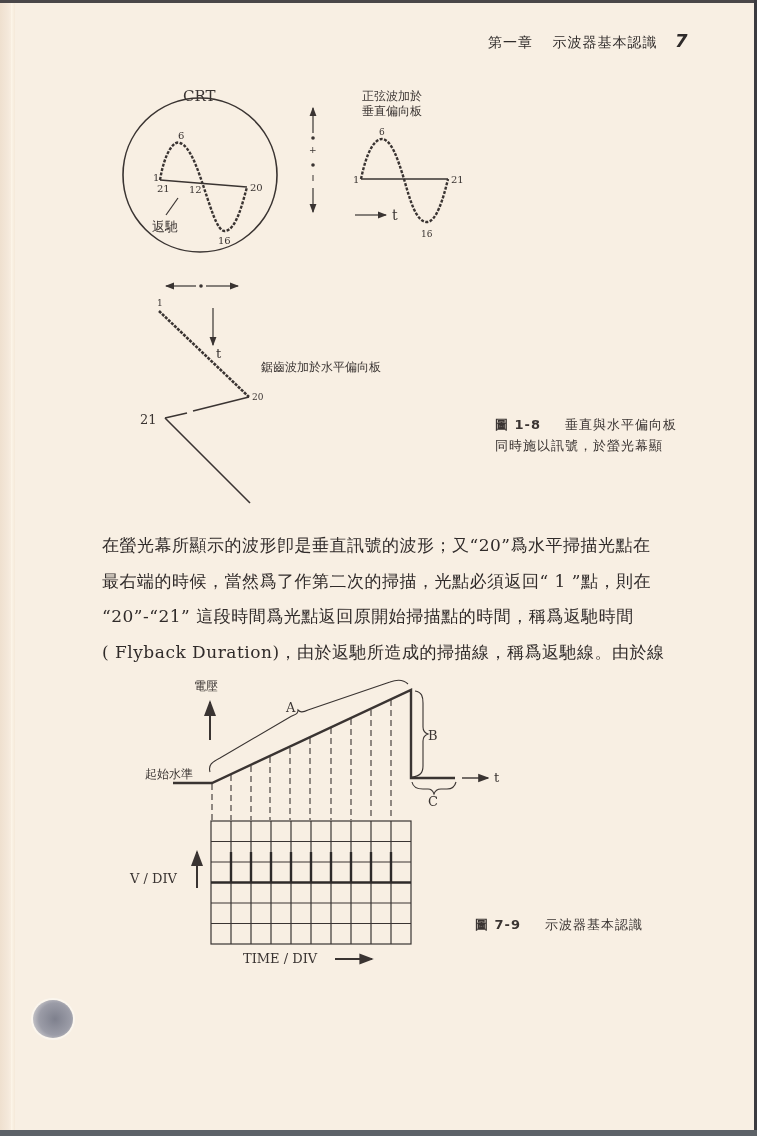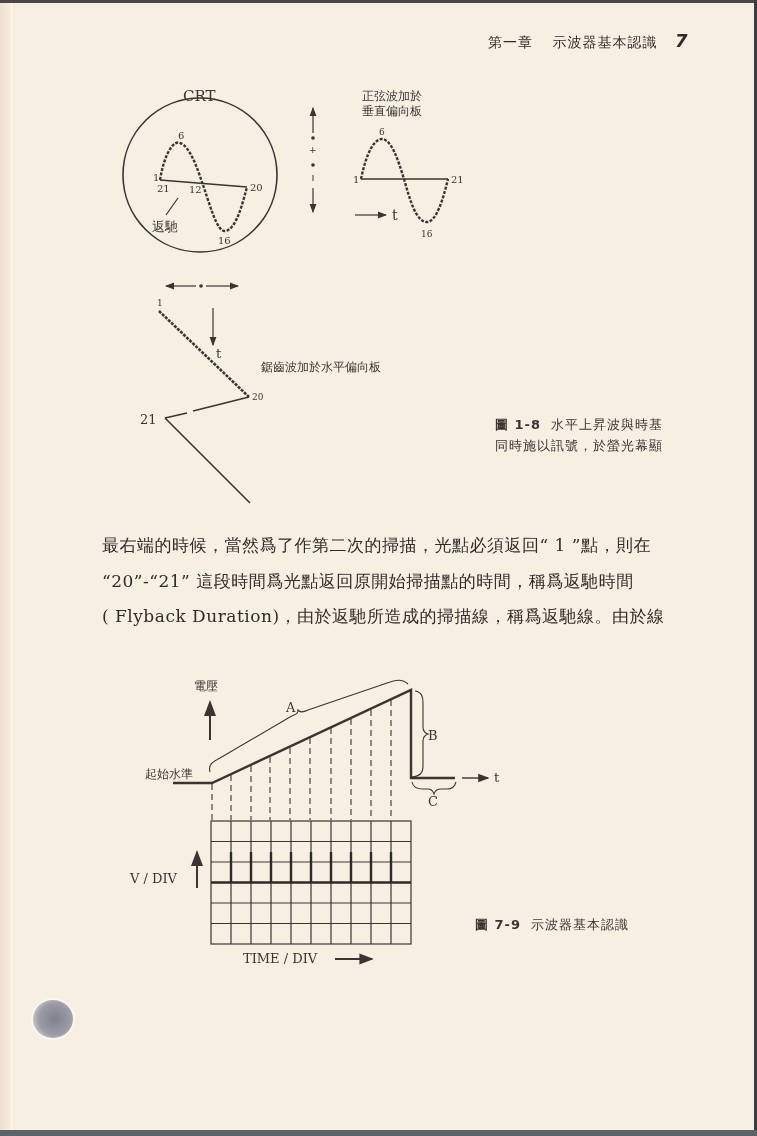--- a/index.html
+++ b/index.html
@@ -34,21 +34,21 @@
     .header {
       position: absolute; top: 30px; left: 488px; font-size: 14px; letter-spacing: 1px; color: #2f2b2a;
     }
     .header .chapter { margin-right: 14px; margin-top: 38px; }
     .header .pageno { font-family: "DejaVu Sans", sans-serif; font-weight: bold; font-style: italic; font-size: 18px; margin-left: 12px; }
     svg.fig { position: absolute; left: 0; top: 0; }
     .fig-text { font-family: "DejaVu Serif", "Liberation Serif", serif; fill: #3a3432; }
     .caption {
       position: absolute; font-size: 13px; line-height: 21px; color: #3a3432; letter-spacing: 1px;
     }
-    .caption .fig-no { font-family: "DejaVu Sans", sans-serif; font-weight: bold; margin-right: 10px; }
+    .caption .fig-no { font-family: "DejaVu Sans", sans-serif; font-weight: bold; margin-right: 24px; }
     .body-text {
       position: absolute; left: 102px; top: 528px; width: 600px;
       font-size: 17px; line-height: 35.5px; color: #302b2a; letter-spacing: 0.5px;
     }
     .body-text p { margin: 0; white-space: nowrap; }
   </style>
 </head>
 <body>
 
 <div class="spine"></div>
@@ -189,25 +189,26 @@
       <line x1="391" y1="852" x2="391" y2="882" stroke-width="2.4"></line>
     </g>
     <text class="fig-text" x="130" y="883" font-size="13">V / DIV</text>
     <line x1="197" y1="888" x2="197" y2="852" stroke="#3a3432" stroke-width="2" marker-end="url(#arr)"></line>
     <text class="fig-text" x="243" y="963" font-size="13">TIME / DIV</text>
     <line x1="335" y1="959" x2="372" y2="959" stroke="#3a3432" stroke-width="1.8" marker-end="url(#arr)"></line>
   </g>
 </svg>
 
 <div class="caption" style="left:495px; top:414px;">
-  <div><span class="fig-no">圖 1-8</span><span>水平上昇波與時基</span></div>
+  <div><span class="fig-no">圖 1-8</span><span>垂直與水平偏向板</span></div>
   <div>同時施以訊號，於螢光幕顯</div>
 </div>
 
 <div class="body-text">
+  <p>在螢光幕所顯示的波形卽是垂直訊號的波形；又“20”爲水平掃描光點在</p>
   <p>最右端的時候，當然爲了作第二次的掃描，光點必須返回“ 1 ”點，則在</p>
   <p>“20”-“21” 這段時間爲光點返回原開始掃描點的時間，稱爲返馳時間</p>
   <p>( Flyback Duration)，由於返馳所造成的掃描線，稱爲返馳線。由於線</p>
 </div>
 
 <div class="caption" style="left:475px; top:914px;">
   <div><span class="fig-no">圖 7-9</span><span>示波器基本認識</span></div>
 </div>
 
 </body></html>

